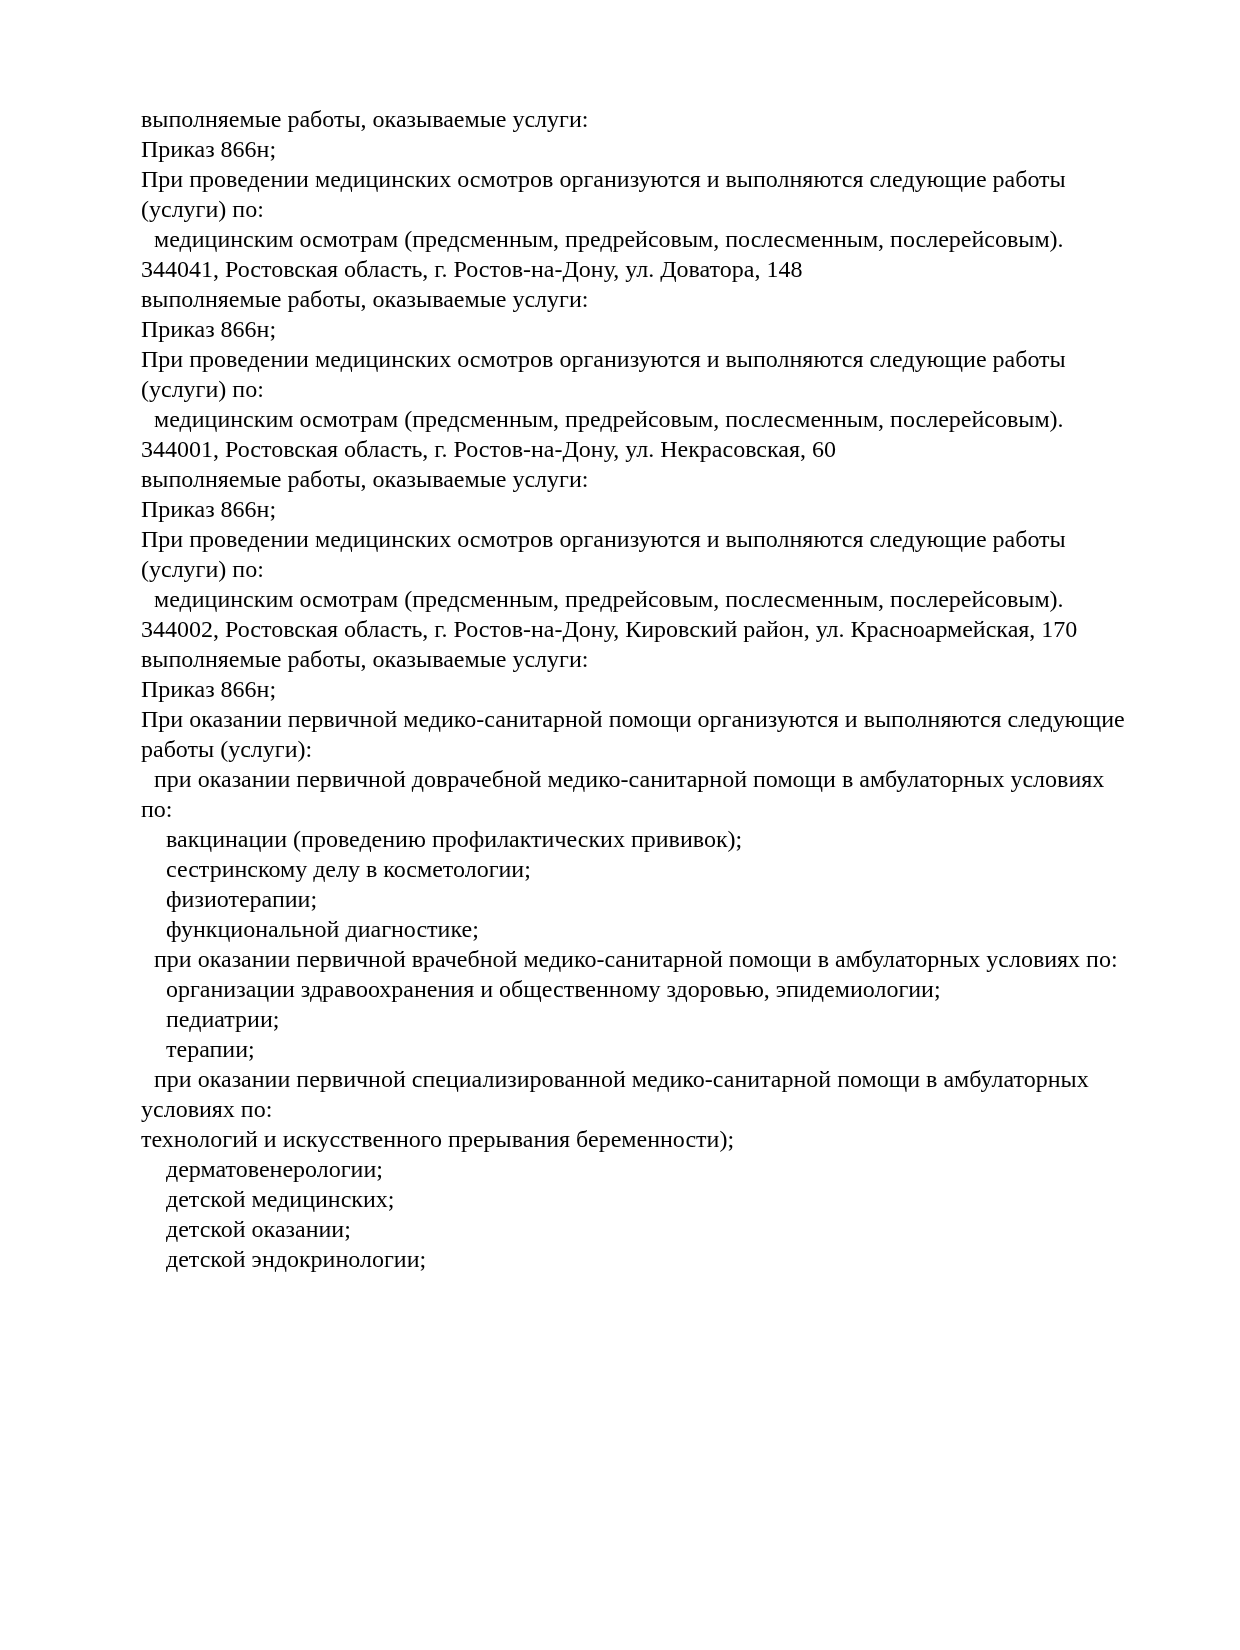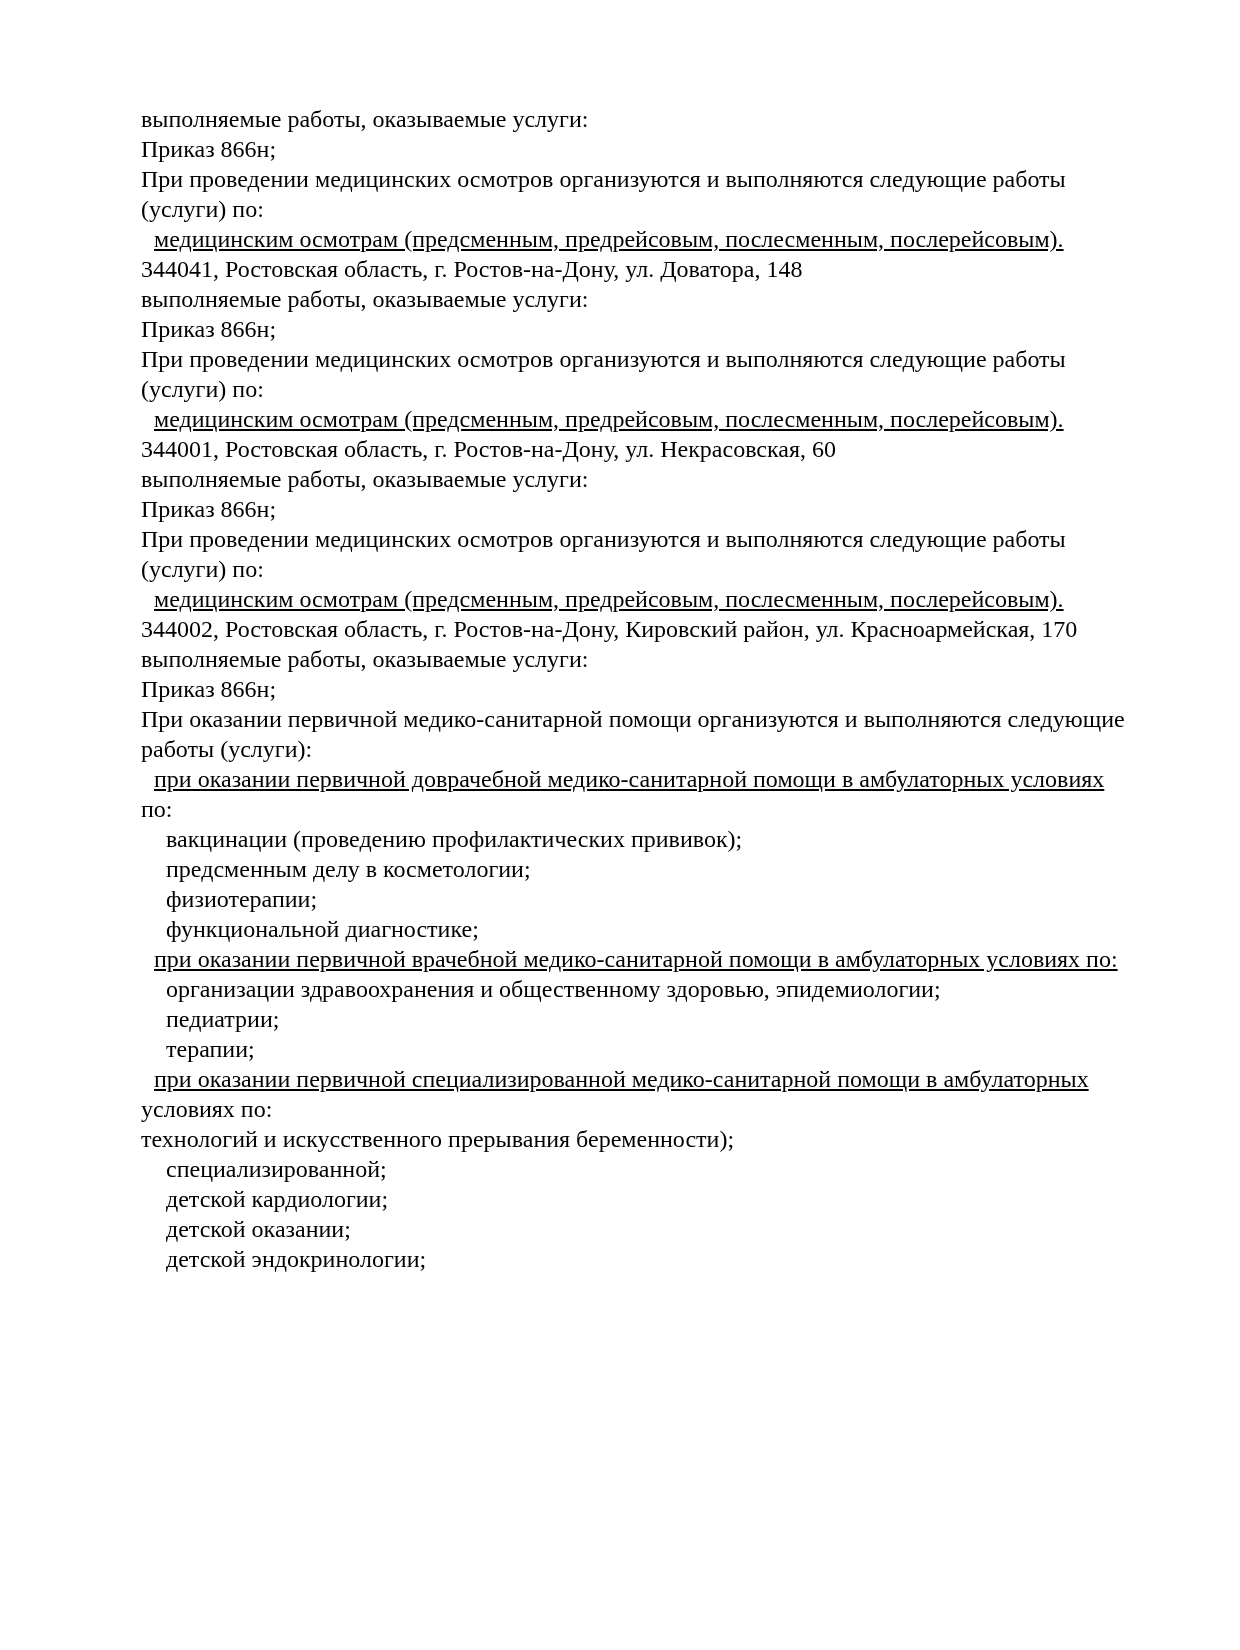--- a/index.html
+++ b/index.html
@@ -24,21 +24,21 @@
     line-height: 30px;
     padding: 104px 60px 0 141px;
   }
   .section { margin: 0; }
   .section + .section { }
   .line {
     height: 30px;
     white-space: pre;
   }
   .indent-0 { padding-left: 0; }
-  .indent-1 { padding-left: 13px; text-decoration: underline; }
+  .indent-1 { padding-left: 13px; }
   .indent-2 { padding-left: 25px; }
 </style>
 </head>
 <body>
 
 <div class="page">
   <div>
       <div class="section">
         <div class="line indent-0">выполняемые работы, оказываемые услуги:</div>
         <div class="line indent-0">Приказ 866н;</div>
@@ -64,29 +64,29 @@
       </div>
       <div class="section">
         <div class="line indent-0">344002, Ростовская область, г. Ростов-на-Дону, Кировский район, ул. Красноармейская, 170</div>
         <div class="line indent-0">выполняемые работы, оказываемые услуги:</div>
         <div class="line indent-0">Приказ 866н;</div>
         <div class="line indent-0">При оказании первичной медико-санитарной помощи организуются и выполняются следующие</div>
         <div class="line indent-0">работы (услуги):</div>
         <div class="line indent-1">при оказании первичной доврачебной медико-санитарной помощи в амбулаторных условиях</div>
         <div class="line indent-0">по:</div>
         <div class="line indent-2">вакцинации (проведению профилактических прививок);</div>
-        <div class="line indent-2">предсменным делу в косметологии;</div>
+        <div class="line indent-2">сестринскому делу в косметологии;</div>
         <div class="line indent-2">физиотерапии;</div>
         <div class="line indent-2">функциональной диагностике;</div>
         <div class="line indent-1">при оказании первичной врачебной медико-санитарной помощи в амбулаторных условиях по:</div>
         <div class="line indent-2">организации здравоохранения и общественному здоровью, эпидемиологии;</div>
         <div class="line indent-2">педиатрии;</div>
         <div class="line indent-2">терапии;</div>
         <div class="line indent-1">при оказании первичной специализированной медико-санитарной помощи в амбулаторных</div>
         <div class="line indent-0">условиях по:</div>
         <div class="line indent-0">технологий и искусственного прерывания беременности);</div>
-        <div class="line indent-2">специализированной;</div>
-        <div class="line indent-2">детской кардиологии;</div>
+        <div class="line indent-2">дерматовенерологии;</div>
+        <div class="line indent-2">детской медицинских;</div>
         <div class="line indent-2">детской оказании;</div>
         <div class="line indent-2">детской эндокринологии;</div>
       </div>
     </div>
 </div>
 
 </body></html>

